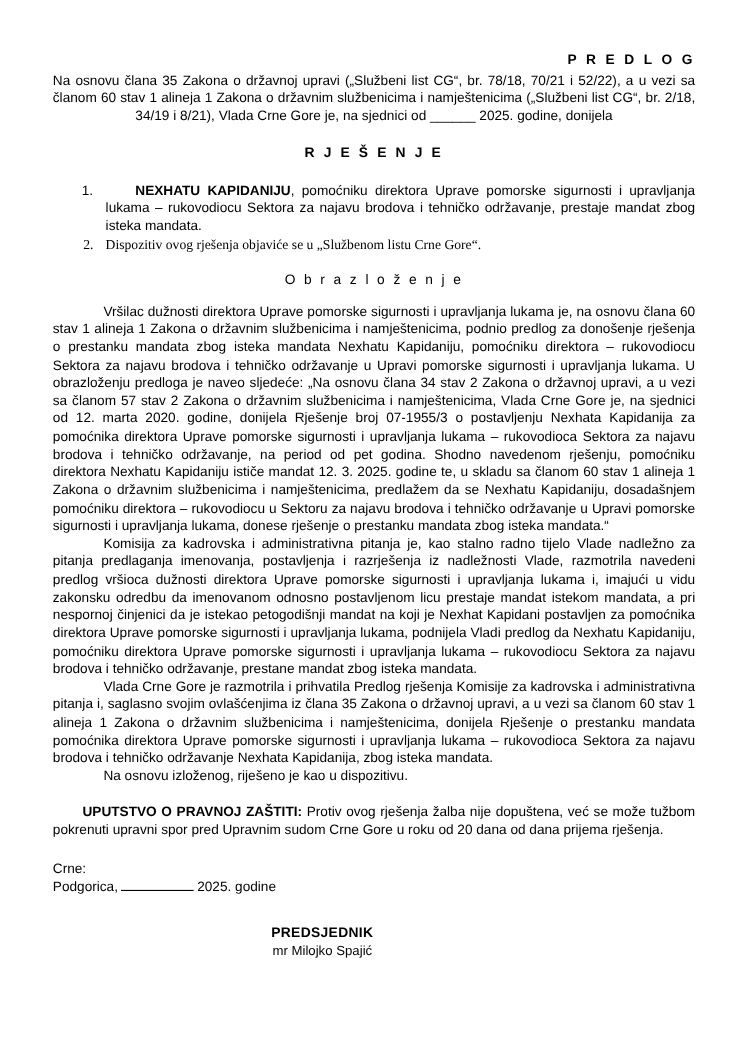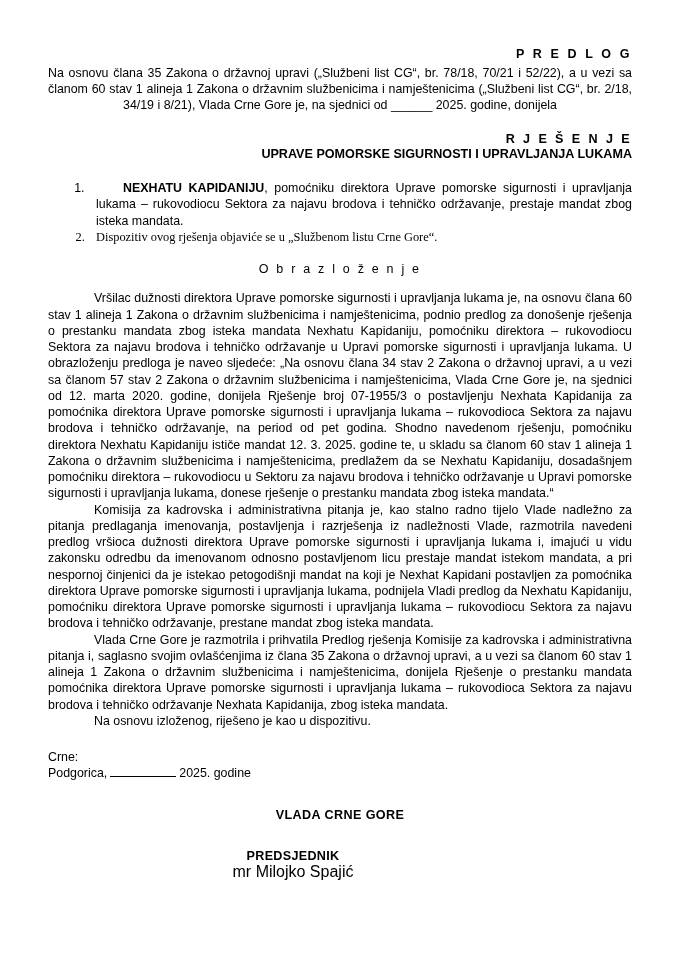--- a/index.html
+++ b/index.html
@@ -43,21 +43,21 @@
   .intro {
     font-size: 12.4px;
     line-height: 16.2px;
     text-align: justify;
     text-align-last: center;
     margin-top: 3px;
   }
 
   
   .title-block {
-    text-align: right;
+    text-align: center;
     margin-top: 17px;
   }
   .title-main {
     font-size: 12.6px;
     font-weight: bold;
     letter-spacing: 2.4px;
     line-height: 16px;
   }
   .title-sub {
     font-size: 12.6px;
@@ -144,61 +144,60 @@
     text-align: center;
     width: 190px;
   }
   .signer-title {
     font-size: 12.6px;
     font-weight: bold;
     letter-spacing: 0.3px;
     line-height: 16px;
   }
   .signer-name {
-    font-size: 16px;
+    font-size: 12px;
     line-height: 16px;
   }
 </style>
 </head>
 <body>
 
 <div class="page">
   <div class="content">
 
     <div class="predlog">P R E D L O G</div>
 
     <div class="intro">Na osnovu člana 35 Zakona o državnoj upravi („Službeni list CG“, br. 78/18, 70/21 i 52/22), a u vezi sa članom 60 stav 1 alineja 1 Zakona o državnim službenicima i namještenicima („Službeni list CG“, br. 2/18, 34/19 i 8/21), Vlada Crne Gore je, na sjednici od ______ 2025. godine, donijela</div>
 
     <div class="title-block">
       <div class="title-main">R J E Š E N J E</div>
-      <div class="title-sub">UPRAVE POMORSKE SIGURNOSTI I UPRAVLJANJA LUKAMA</div>
     </div>
 
     <ol class="dispositive">
       <li><span class="bold">NEXHATU KAPIDANIJU</span><span>, pomoćniku direktora Uprave pomorske sigurnosti i upravljanja lukama – rukovodiocu Sektora za najavu brodova i tehničko održavanje, prestaje mandat zbog isteka mandata.</span></li>
       <li><span>Dispozitiv ovog rješenja objaviće se u „Službenom listu Crne Gore“.</span></li>
     </ol>
 
     <div class="obrazlozenje">O b r a z l o ž e n j e</div>
 
     <div class="body-text">
       <p>Vršilac dužnosti direktora Uprave pomorske sigurnosti i upravljanja lukama je, na osnovu člana 60 stav 1 alineja 1 Zakona o državnim službenicima i namještenicima, podnio predlog za donošenje rješenja o prestanku mandata zbog isteka mandata Nexhatu Kapidaniju, pomoćniku direktora – rukovodiocu Sektora za najavu brodova i tehničko održavanje u Upravi pomorske sigurnosti i upravljanja lukama. U obrazloženju predloga je naveo sljedeće: „Na osnovu člana 34 stav 2 Zakona o državnoj upravi, a u vezi sa članom 57 stav 2 Zakona o državnim službenicima i namještenicima, Vlada Crne Gore je, na sjednici od 12. marta 2020. godine, donijela Rješenje broj 07-1955/3 o postavljenju Nexhata Kapidanija za pomoćnika direktora Uprave pomorske sigurnosti i upravljanja lukama – rukovodioca Sektora za najavu brodova i tehničko održavanje, na period od pet godina. Shodno navedenom rješenju, pomoćniku direktora Nexhatu Kapidaniju ističe mandat 12. 3. 2025. godine te, u skladu sa članom 60 stav 1 alineja 1 Zakona o državnim službenicima i namještenicima, predlažem da se Nexhatu Kapidaniju, dosadašnjem pomoćniku direktora – rukovodiocu u Sektoru za najavu brodova i tehničko održavanje u Upravi pomorske sigurnosti i upravljanja lukama, donese rješenje o prestanku mandata zbog isteka mandata.“</p>
       <p>Komisija za kadrovska i administrativna pitanja je, kao stalno radno tijelo Vlade nadležno za pitanja predlaganja imenovanja, postavljenja i razrješenja iz nadležnosti Vlade, razmotrila navedeni predlog vršioca dužnosti direktora Uprave pomorske sigurnosti i upravljanja lukama i, imajući u vidu zakonsku odredbu da imenovanom odnosno postavljenom licu prestaje mandat istekom mandata, a pri nespornoj činjenici da je istekao petogodišnji mandat na koji je Nexhat Kapidani  postavljen za pomoćnika direktora Uprave pomorske sigurnosti i upravljanja lukama, podnijela Vladi predlog da Nexhatu Kapidaniju, pomoćniku direktora Uprave pomorske sigurnosti i upravljanja lukama – rukovodiocu Sektora za najavu brodova i tehničko održavanje, prestane mandat zbog isteka mandata.</p>
       <p>Vlada Crne Gore je razmotrila i prihvatila Predlog rješenja Komisije za kadrovska i administrativna pitanja i, saglasno svojim ovlašćenjima iz člana 35 Zakona o državnoj upravi, a u vezi sa članom 60 stav 1 alineja 1 Zakona o državnim službenicima i namještenicima, donijela Rješenje o prestanku mandata pomoćnika direktora Uprave pomorske sigurnosti i upravljanja lukama – rukovodioca Sektora za najavu brodova i tehničko održavanje Nexhata Kapidanija, zbog isteka mandata.</p>
       <p>Na osnovu izloženog, riješeno je kao u dispozitivu.</p>
     </div>
 
+    <div class="legal-notice">
+      <span class="bold">UPUTSTVO O PRAVNOJ ZAŠTITI:</span><span> Protiv ovog rješenja žalba nije dopuštena, već se može tužbom pokrenuti upravni spor pred Upravnim sudom Crne Gore u roku od 20 dana od dana prijema rješenja.</span>
+    </div>
 
     <div class="footer">
       <span class="line">Crne:</span>
       <span class="line"><span>Podgorica,</span><span class="blank-rule"></span><span>2025. godine</span></span>
 
-      <div class="signature">
-        <div class="gov-name">VLADA CRNE GORE</div>
-      </div>
 
       <div class="signer">
         <div class="signer-title">PREDSJEDNIK</div>
         <div class="signer-name">mr Milojko Spajić</div>
       </div>
     </div>
 
   </div>
 </div>
 

